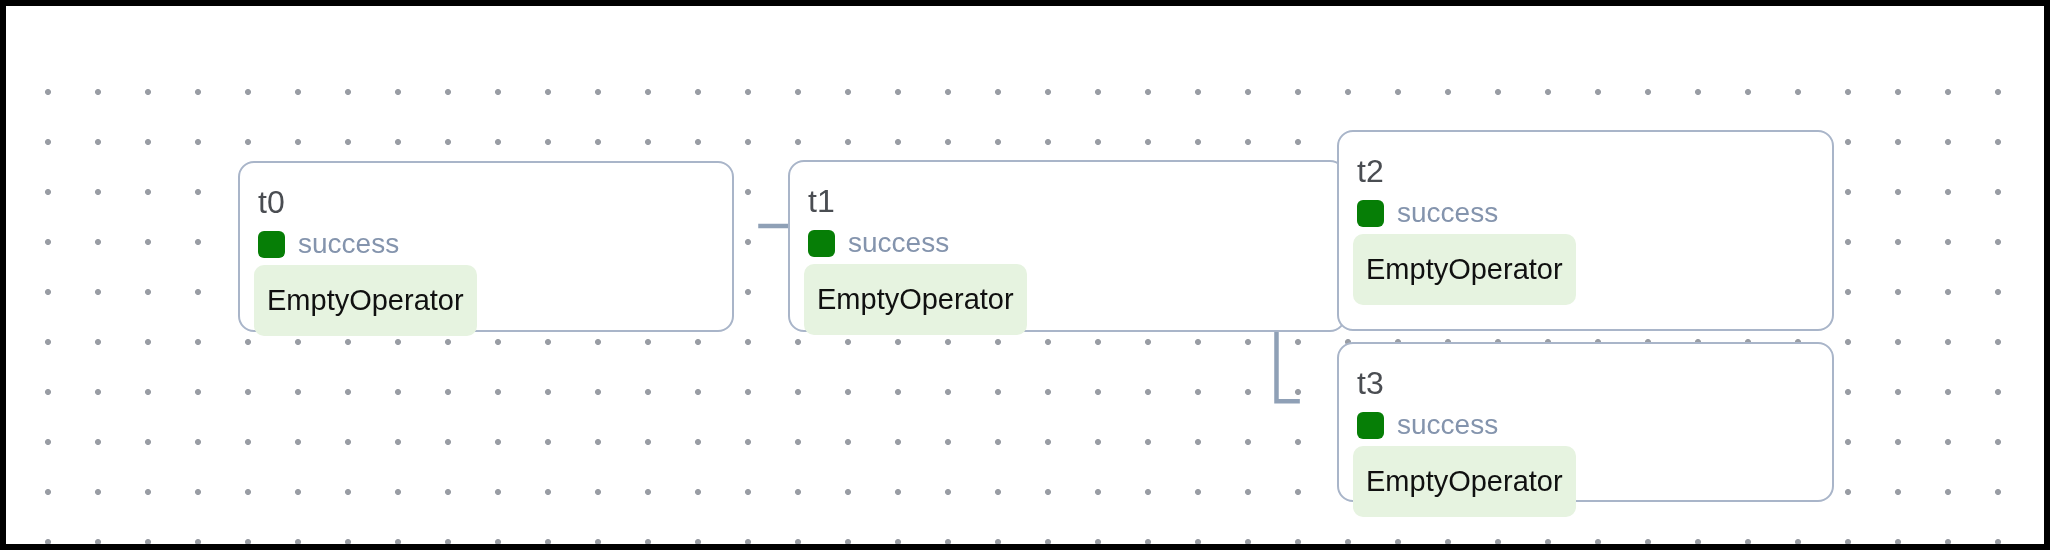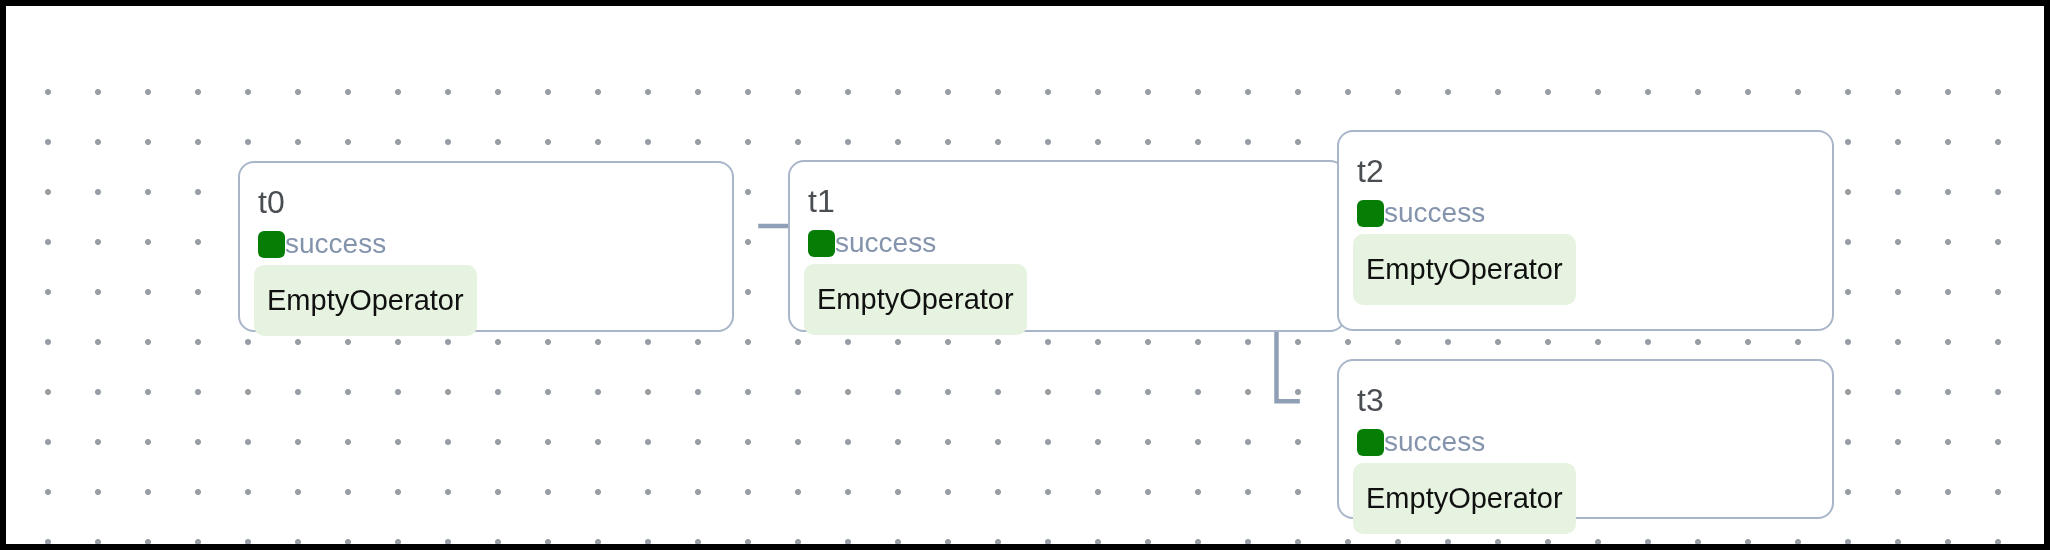--- a/index.html
+++ b/index.html
@@ -21,21 +21,21 @@
   }
   svg.edges{position:absolute;left:0;top:0;width:100%;height:100%;pointer-events:none;}
   svg.edges polyline{fill:none;stroke:var(--edge);stroke-width:5;stroke-linejoin:miter;stroke-linecap:butt;}
   .node{
     position:absolute;background:var(--node-bg);
     border:2px solid var(--node-border);border-radius:16px;
     padding:20px 18px 0 18px;display:flex;flex-direction:column;align-items:flex-start;
     cursor:pointer;
   }
   .node-title{font-size:32px;line-height:38px;color:var(--title-text);margin-bottom:9px;}
-  .status-row{display:flex;align-items:center;margin-bottom:7px;}
+  .status-row{display:flex;align-items:center;gap:13px;margin-bottom:7px;}
   .status-square{width:27px;height:27px;border-radius:6px;background:var(--success);flex:0 0 auto;}
   .status-text{font-size:28px;color:var(--state-text);line-height:1;}
   .operator-pill{
     display:inline-block;background:var(--operator-pill-bg);color:var(--operator-pill-text);
     font-size:29px;line-height:1;padding:21px 13px;border-radius:10px;margin-left:-4px;
   }
 </style>
 </head>
 <body>
 
@@ -68,21 +68,21 @@
 
     <div class="node" style="left: 1331px; top: 80px; width: 497px; height: 201px;">
       <div class="node-title">t2</div>
       <div class="status-row">
         <span class="status-square"></span>
         <span class="status-text">success</span>
       </div>
       <div class="operator-pill">EmptyOperator</div>
     </div>
 
-    <div class="node" style="left: 1331px; top: 309px; width: 497px; height: 160px;">
+    <div class="node" style="left: 1331px; top: 292px; width: 497px; height: 160px;">
       <div class="node-title">t3</div>
       <div class="status-row">
         <span class="status-square"></span>
         <span class="status-text">success</span>
       </div>
       <div class="operator-pill">EmptyOperator</div>
     </div>
 
   </div>
 </div>

